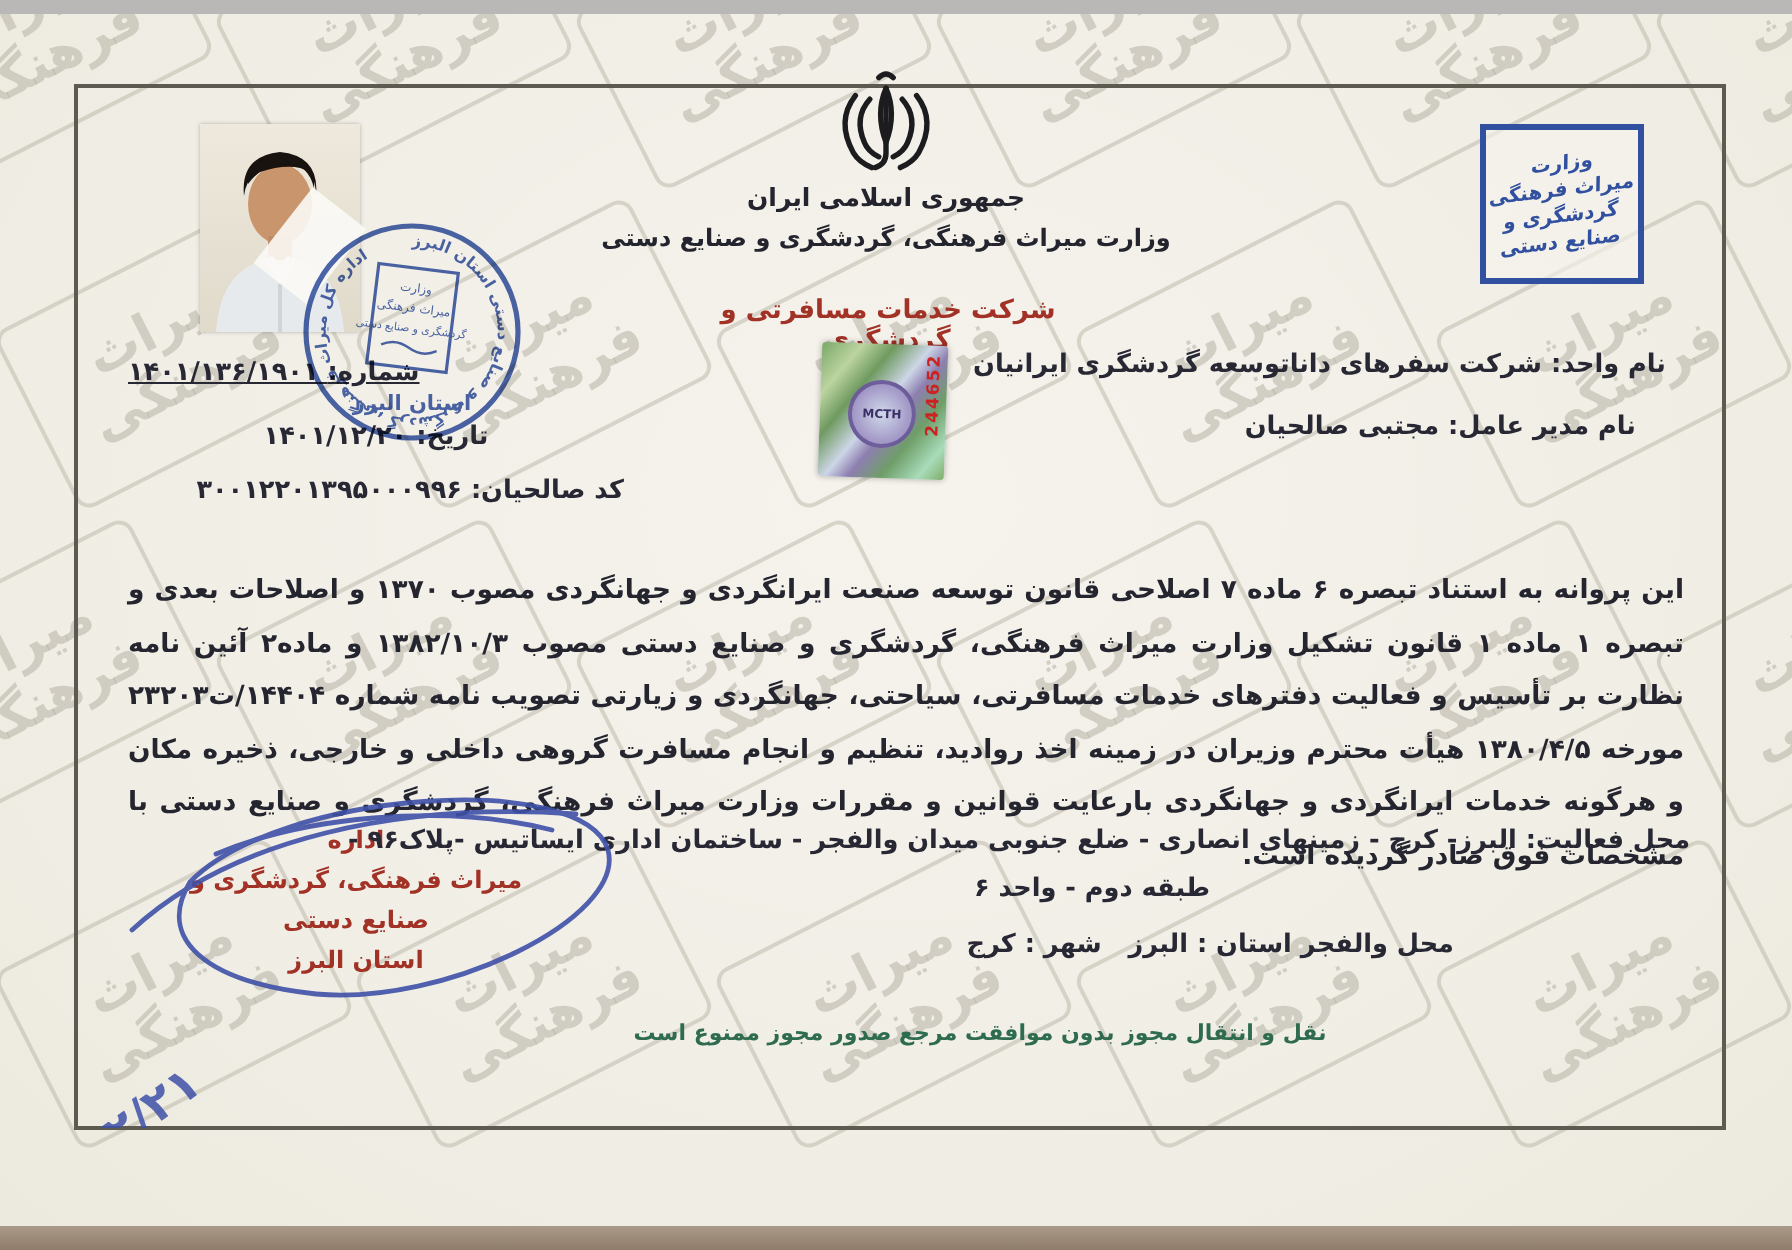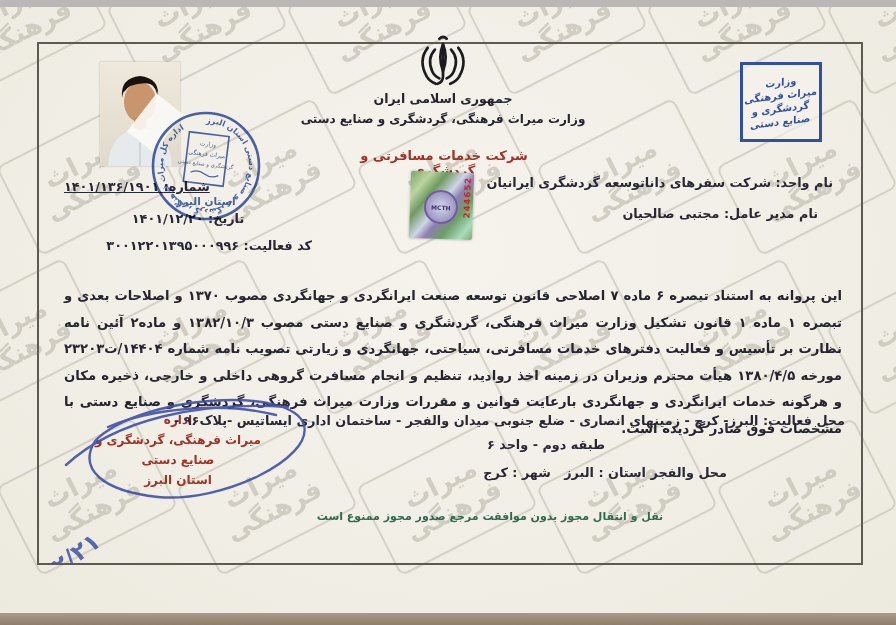--- a/index.html
+++ b/index.html
@@ -129,21 +129,21 @@
 
     <div class="abs t fline" style="left:60px;top:172px;width:252px;text-align:left;text-decoration:underline;">
       <span>شماره:</span>
       <span class="val">۱۴۰۱/۱۳۶/۱۹۰۱</span>
     </div>
     <div class="abs t fline" style="left:60px;top:204px;width:252px;text-align:center;">
       <span>تاریخ:</span>
       <span class="val">۱۴۰۱/۱۲/۲۰</span>
     </div>
     <div class="abs t fline" style="left:60px;top:231px;width:252px;text-align:right;">
-      <span>کد فعالیت:</span>
+      <span>کد صالحیان:</span>
       <span class="val">۳۰۰۱۲۲۰۱۳۹۵۰۰۰۹۹۶</span>
     </div>
 
     <div class="abs t fline" style="right:63px;top:168px;text-align:right;">
       <span>نام واحد:</span>
       <span class="val">شرکت سفرهای داناتوسعه گردشگری ایرانیان</span>
     </div>
     <div class="abs t fline" style="right:78px;top:199px;text-align:right;">
       <span>نام مدیر عامل:</span>
       <span class="val">مجتبی صالحیان</span>

